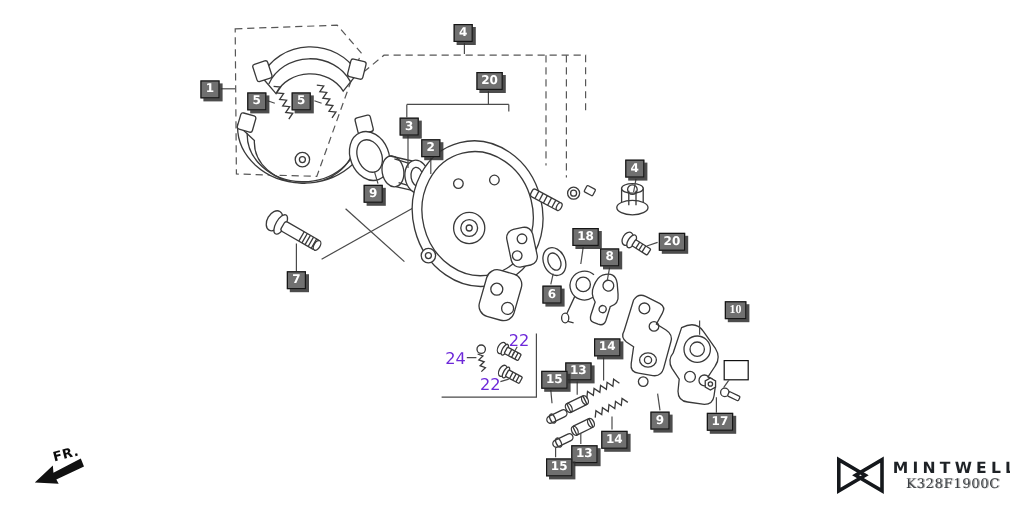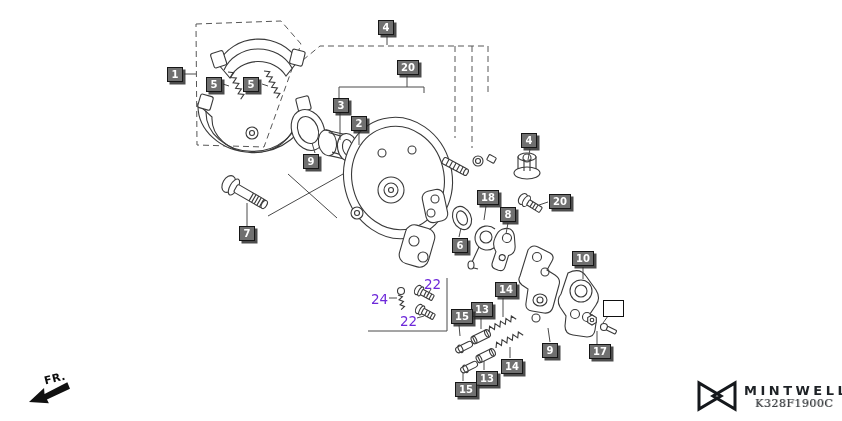--- a/index.html
+++ b/index.html
@@ -279,21 +279,21 @@
       <div class="plabel" style="left: 397px; top: 60px;">20</div>
       <div class="plabel" style="left: 333px; top: 98px;">3</div>
       <div class="plabel" style="left: 351px; top: 116px;">2</div>
       <div class="plabel" style="left: 303px; top: 154px;">9</div>
       <div class="plabel" style="left: 239px; top: 226px;">7</div>
       <div class="plabel" style="left: 521px; top: 133px;">4</div>
       <div class="plabel" style="left: 477px; top: 190px;">18</div>
       <div class="plabel" style="left: 500px; top: 207px;">8</div>
       <div class="plabel" style="left: 549px; top: 194px;">20</div>
       <div class="plabel" style="left: 452px; top: 238px;">6</div>
-      <div class="plabel" style="left: 572px; top: 251px;">10</div>
+      <div class="plabel" style="left: 604px; top: 251px; font-family: Liberation Serif, serif;">10</div>
       <div class="plabel" style="left: 542px; top: 343px;">9</div>
       <div class="plabel" style="left: 589px; top: 344px;">17</div>
       <div class="plabel" style="left: 495px; top: 282px;">14</div>
       <div class="plabel" style="left: 471px; top: 302px;">13</div>
       <div class="plabel" style="left: 451px; top: 309px;">15</div>
       <div class="plabel" style="left: 501px; top: 359px;">14</div>
       <div class="plabel" style="left: 476px; top: 371px;">13</div>
       <div class="plabel" style="left: 455px; top: 382px;">15</div>
       <div class="pplain" style="left: 371px; top: 291px;">24</div>
       <div class="pplain" style="left: 424px; top: 276px;">22</div>

